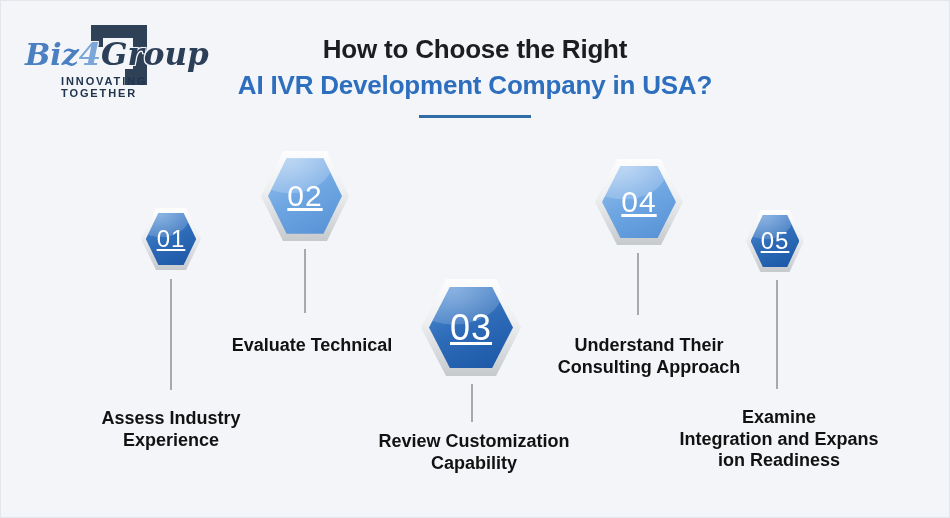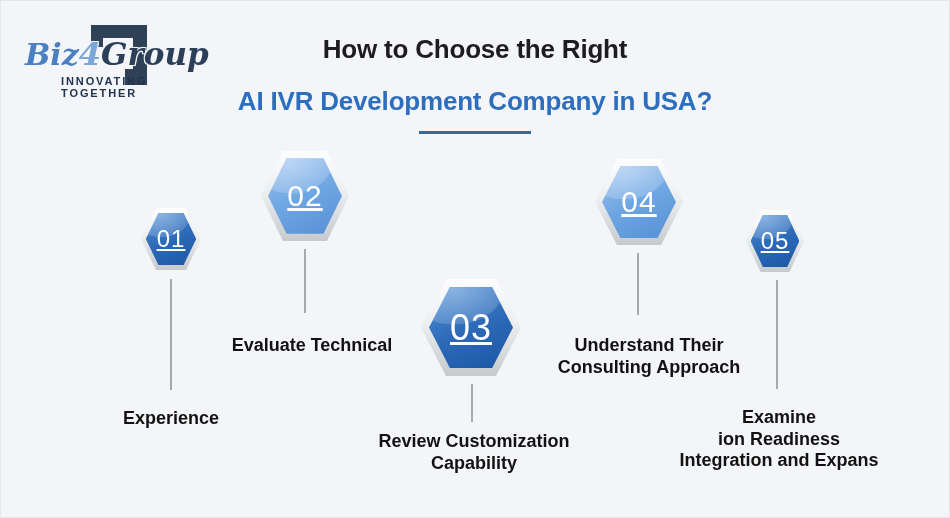--- a/index.html
+++ b/index.html
@@ -23,21 +23,21 @@
            text-shadow: 0 0 2px #f3f5f8, 1px 1px 0 #f3f5f8, -1px -1px 0 #f3f5f8, 1px -1px 0 #f3f5f8, -1px 1px 0 #f3f5f8; text-align: right; }
   .brand .biz   { font-size:30px; font-weight:700; }
   .brand .four  { font-size:32px; font-weight:700; }
   .brand .group { font-size:31px; font-weight:700; }
   .tagline { position:absolute; left:4px; top:62px; font-size:11px; font-weight:700;
              letter-spacing:1.9px; color:#20344e;margin-left:32px; }
 
   
   .title-wrap { position:absolute; left:0; right:0; top:33px; text-align:center; }
   .title-line1 { font-size:26px; font-weight:600; letter-spacing:-0.2px; }
-  .title-line2 { font-size:26px; font-weight:700; letter-spacing:-0.2px; margin-top:21px; }
+  .title-line2 { font-size:26px; font-weight:700; letter-spacing:-0.2px; margin-top:5px; }
   .title-rule { width:112px; height:3px; margin:14px auto 0 auto; }
 
   
   .hex-outer {
     position:absolute;
     clip-path: polygon(25% 0%, 75% 0%, 100% 50%, 75% 100%, 25% 100%, 0% 50%);
     background: linear-gradient(180deg, #fdfdfe 0%, #eceef0 45%, #c7cacd 100%);
     filter: drop-shadow(0 4px 4px rgba(90,100,115,0.35));
   }
   .hex-inner {
@@ -119,32 +119,33 @@
     <div class="hex-inner dark">05</div>
   </div>
 
   <div class="connector c1" style="background:#a7a9ab"></div>
   <div class="connector c2" style="background:#a7a9ab"></div>
   <div class="connector c3" style="background:#a7a9ab"></div>
   <div class="connector c4" style="background:#a7a9ab"></div>
   <div class="connector c5" style="background:#a7a9ab"></div>
 
   <div class="step-label l1">
+    <div>Assess Industry</div>
     <div>Experience</div>
   </div>
   <div class="step-label l2">
     <div>Evaluate Technical</div>
   </div>
   <div class="step-label l3">
     <div>Review Customization</div>
     <div>Capability</div>
   </div>
   <div class="step-label l4">
     <div>Understand Their</div>
     <div>Consulting Approach</div>
   </div>
   <div class="step-label l5">
     <div>Examine</div>
+    <div>Integration and Expans</div>
     <div>ion Readiness</div>
-    <div>Integration and Expans</div>
   </div>
 
 </div>
 
 </body></html>

